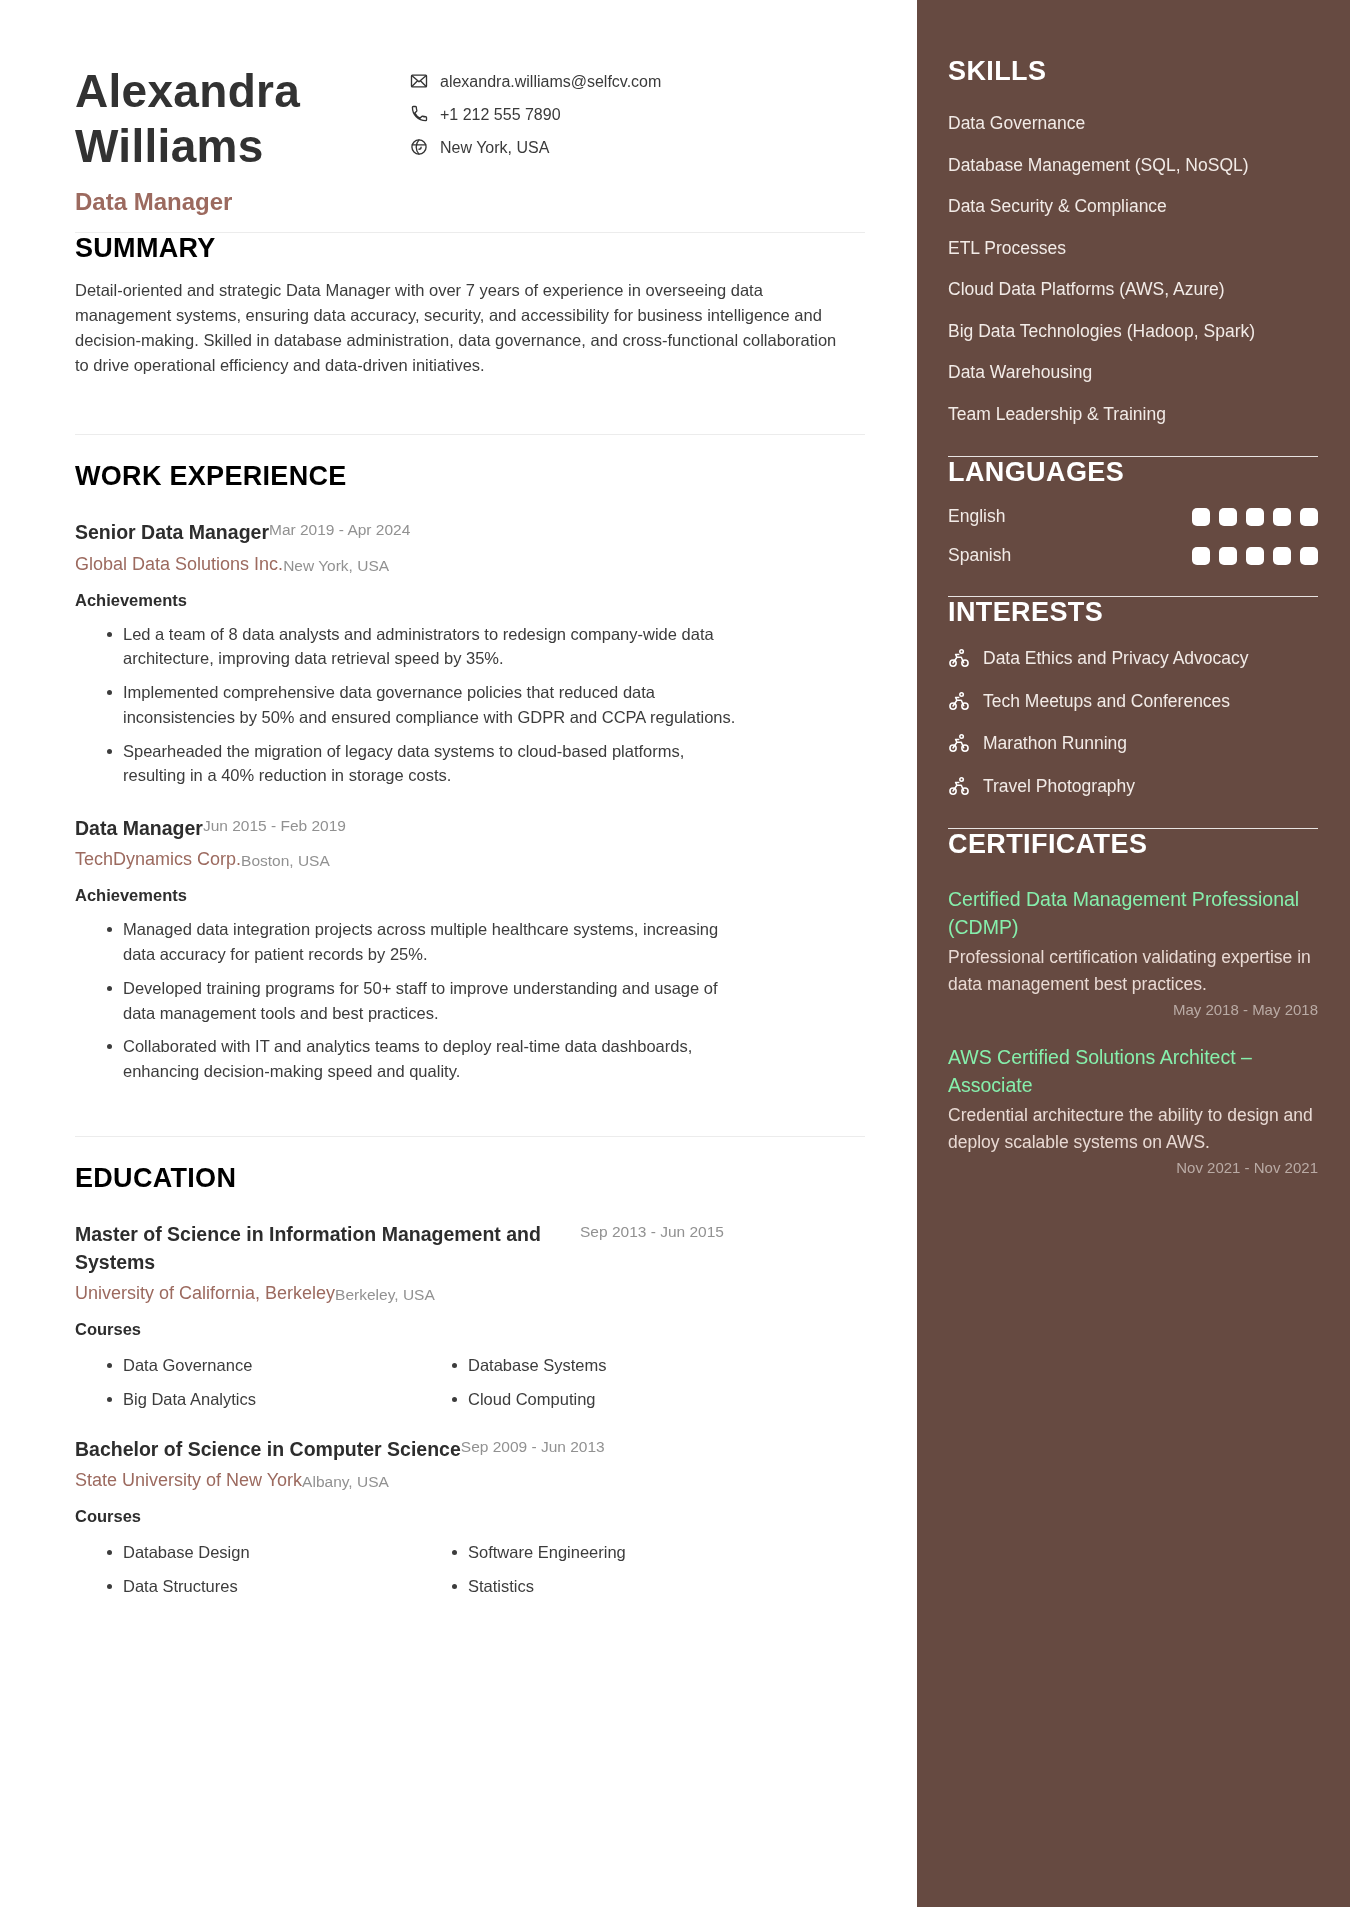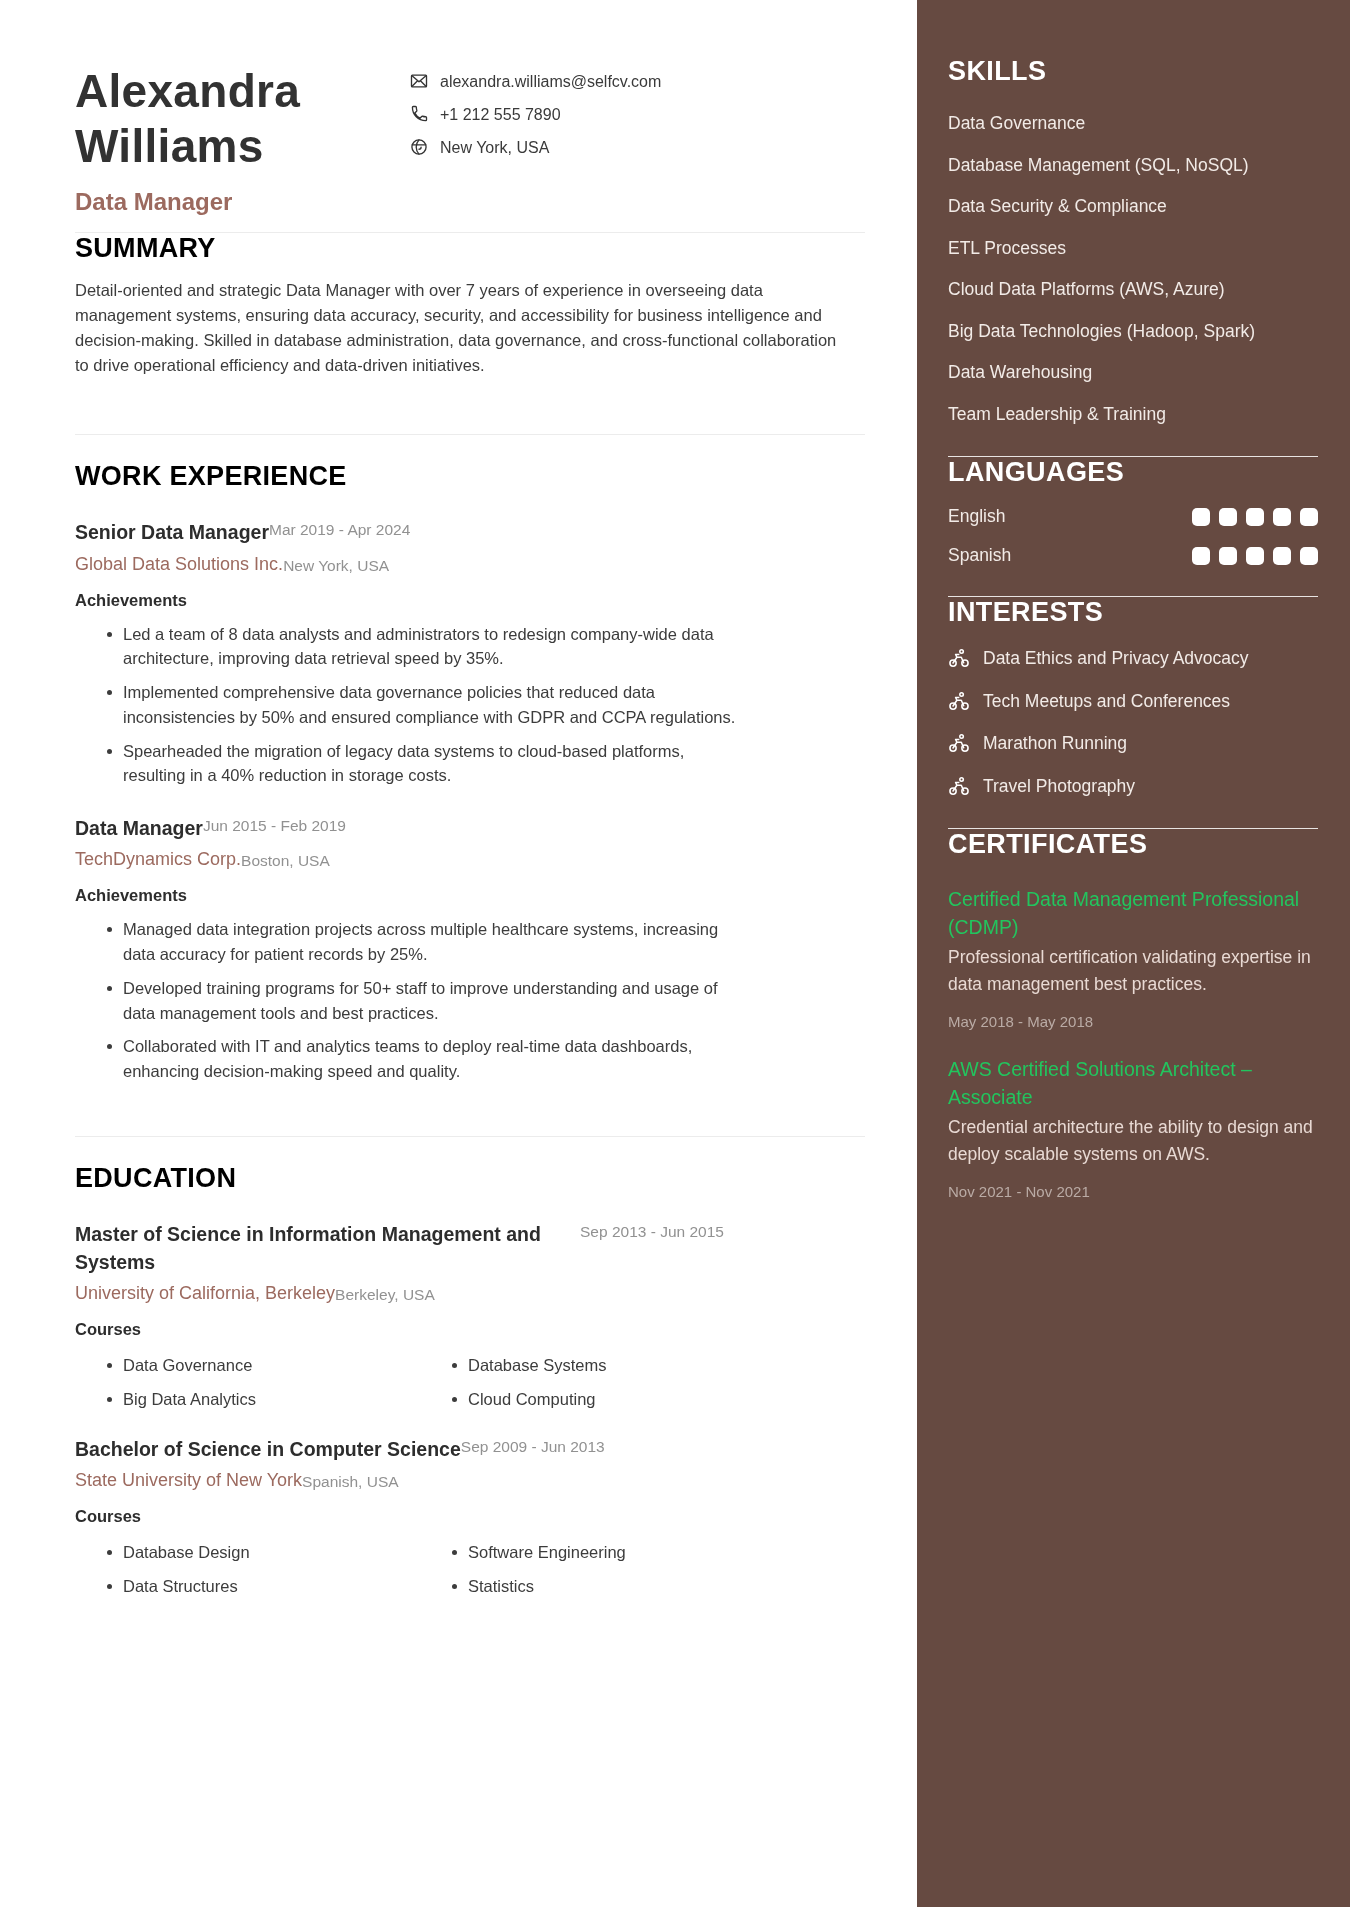--- a/index.html
+++ b/index.html
@@ -61,23 +61,23 @@
 
   .lang-row { display:flex; justify-content:space-between; align-items:center; margin-top:18px; font-size:17.5px; }
   .squares { display:flex; gap:9px; }
   .sq { width:18px; height:18px; border-radius:5px; background:#ffffff; }
 
   .interest { display:flex; align-items:center; gap:13px; margin-top:18px; font-size:17.5px; line-height:1.4; }
   .interest .i-icon { flex:0 0 22px; }
   .interest svg { display:block; width:22px; height:22px; }
 
   .cert { margin-top:26px; }
-  .cert-name { font-size:19.5px; line-height:1.42; color:#22c55e; }
+  .cert-name { font-size:19.5px; line-height:1.42; color:#86efac; }
   .cert-desc { margin-top:3px; font-size:17.5px; line-height:1.5; color:#e9dad4; }
-  .cert-date { margin-top:16px; font-size:15px; color:#baaba5; }
+  .cert-date { margin-top:4px; font-size:15px; color:#baaba5;text-align:right; }
 </style>
 </head>
 <body>
 
 <div class="page">
 
   <div class="main">
 
     <div class="header">
       <h1 class="name">Alexandra Williams</h1>
@@ -184,21 +184,21 @@
         </div>
       </div>
 
       <div class="job" style="margin-top:14px">
         <div class="roww">
           <div class="jtitle">Bachelor of Science in Computer Science</div>
           <div class="meta">Sep 2009 - Jun 2013</div>
         </div>
         <div class="roww company-row">
           <div class="company">State University of New York</div>
-          <div class="meta">Spanish, USA</div>
+          <div class="meta">Albany, USA</div>
         </div>
         <div class="albl">Courses</div>
         <div class="courses">
           <ul class="bullets">
             <li>Database Design</li>
             <li>Data Structures</li>
           </ul>
           <ul class="bullets">
             <li>Software Engineering</li>
             <li>Statistics</li>

